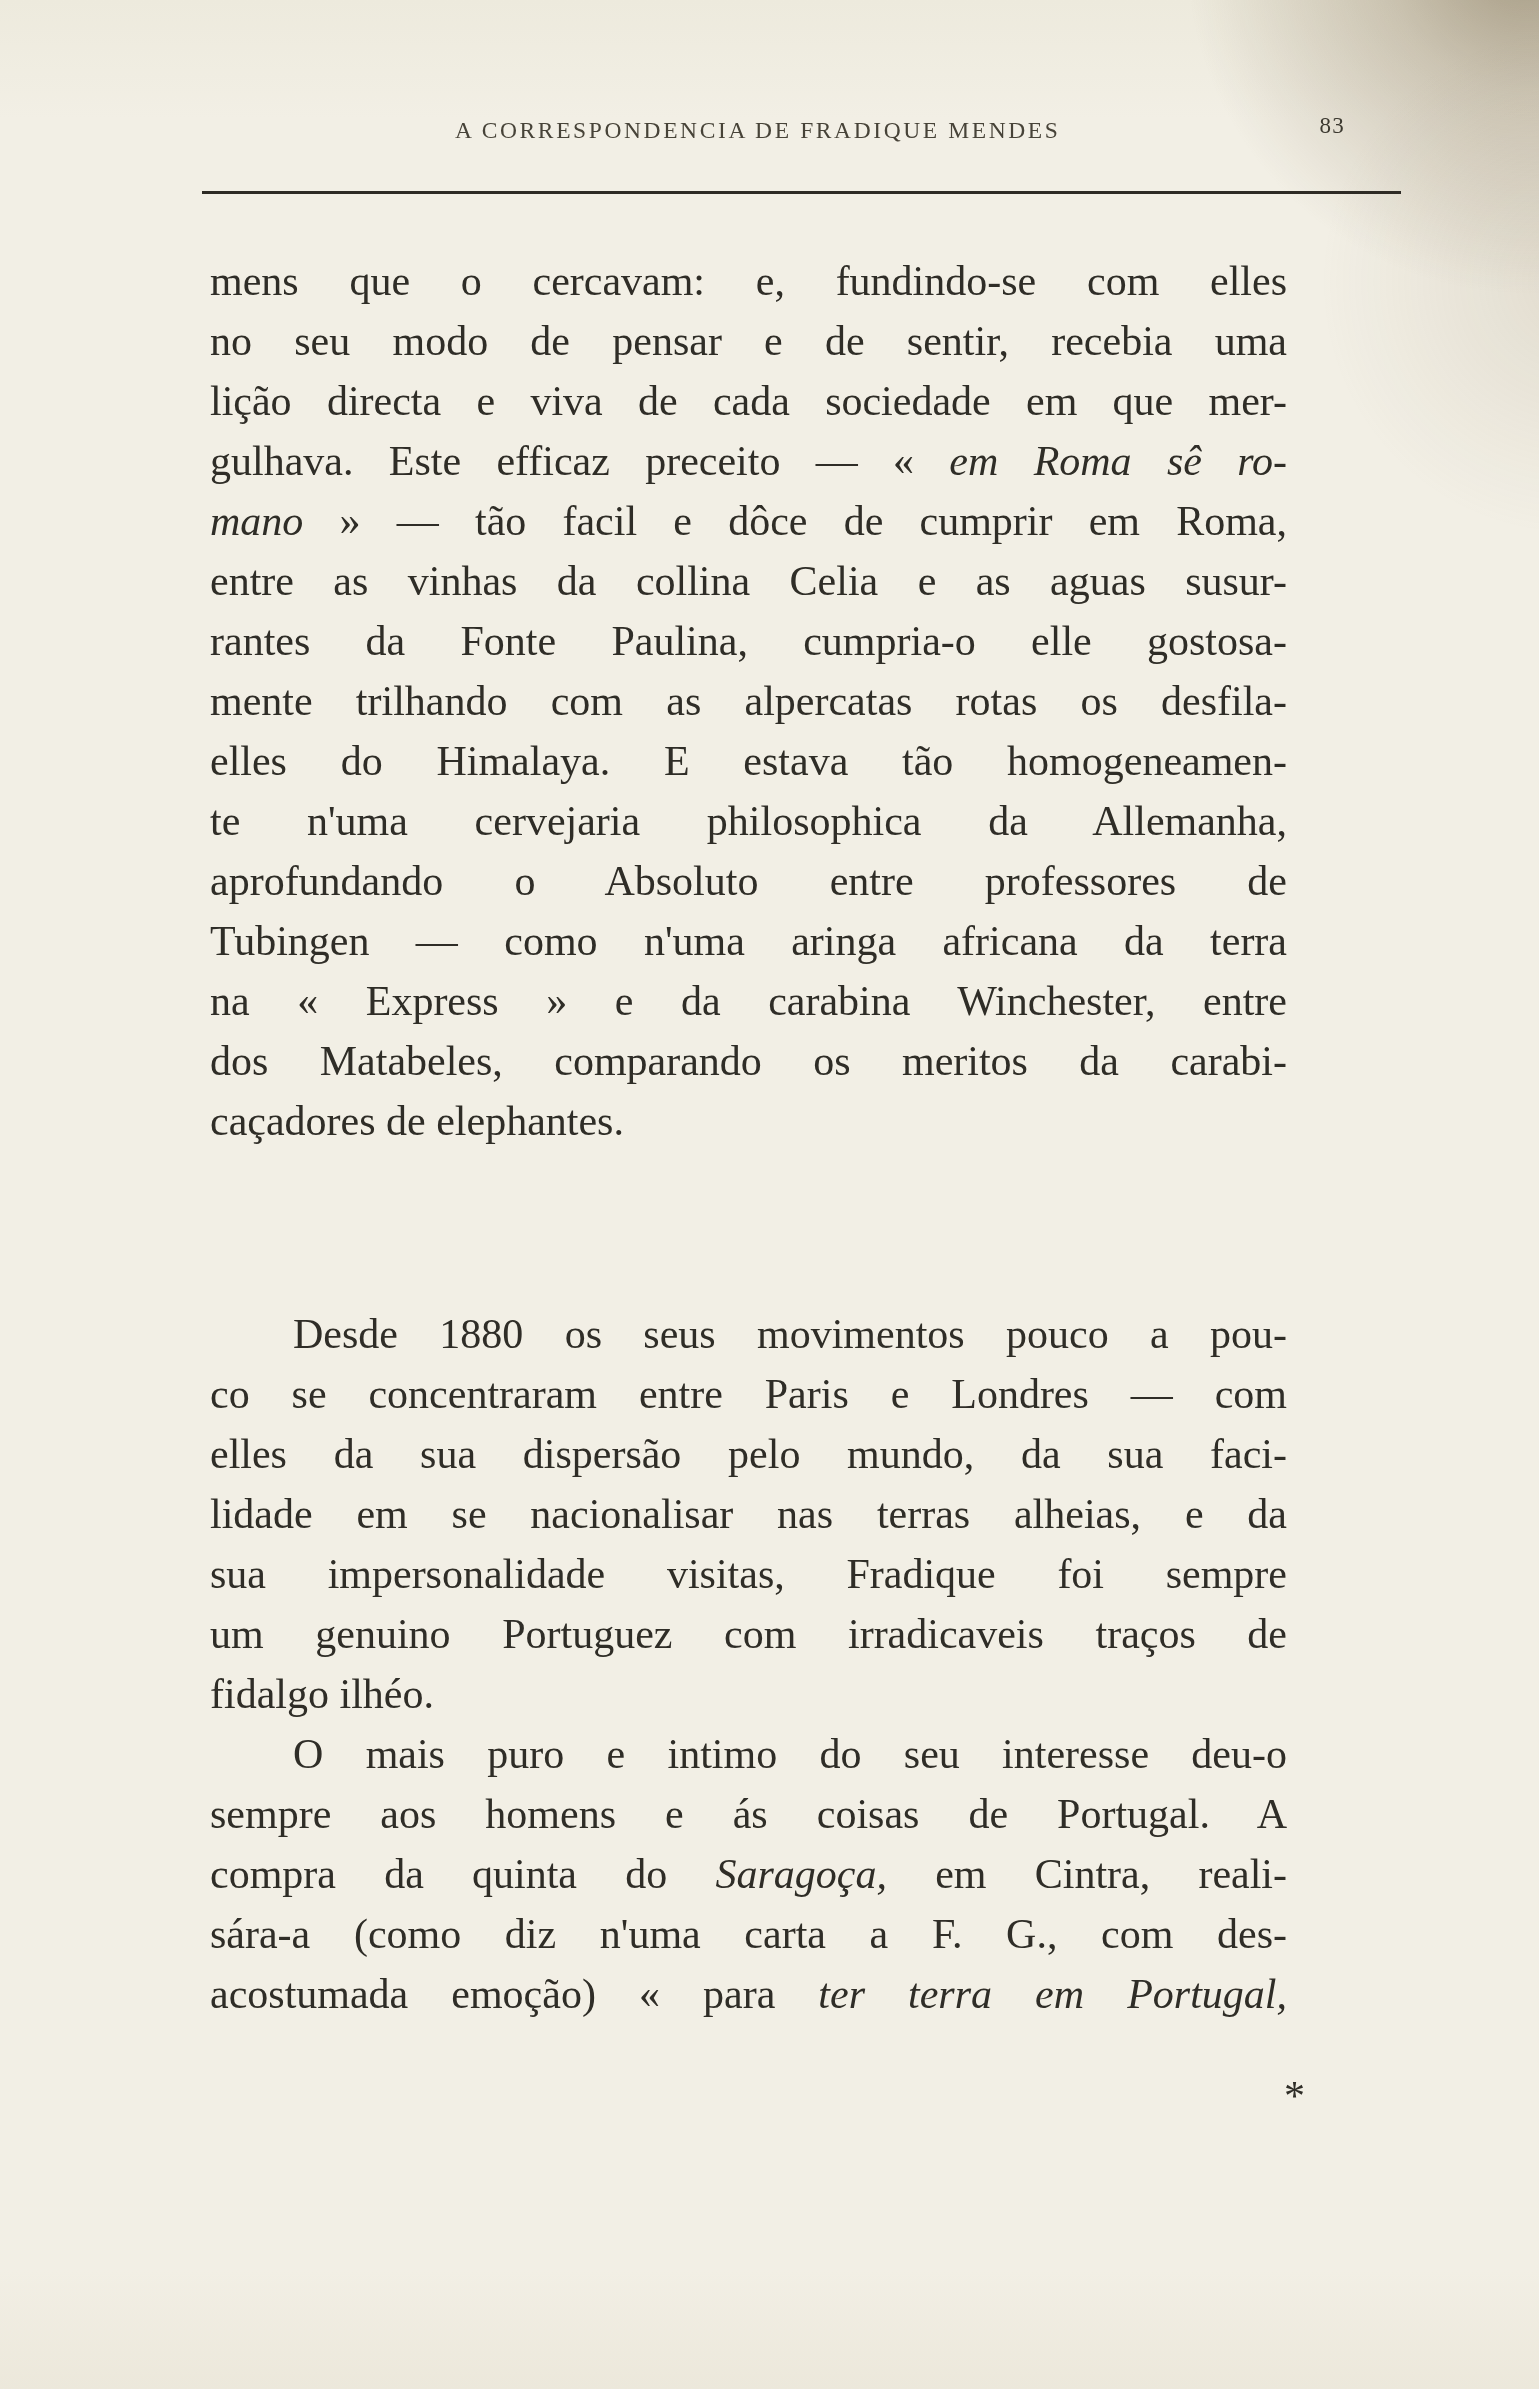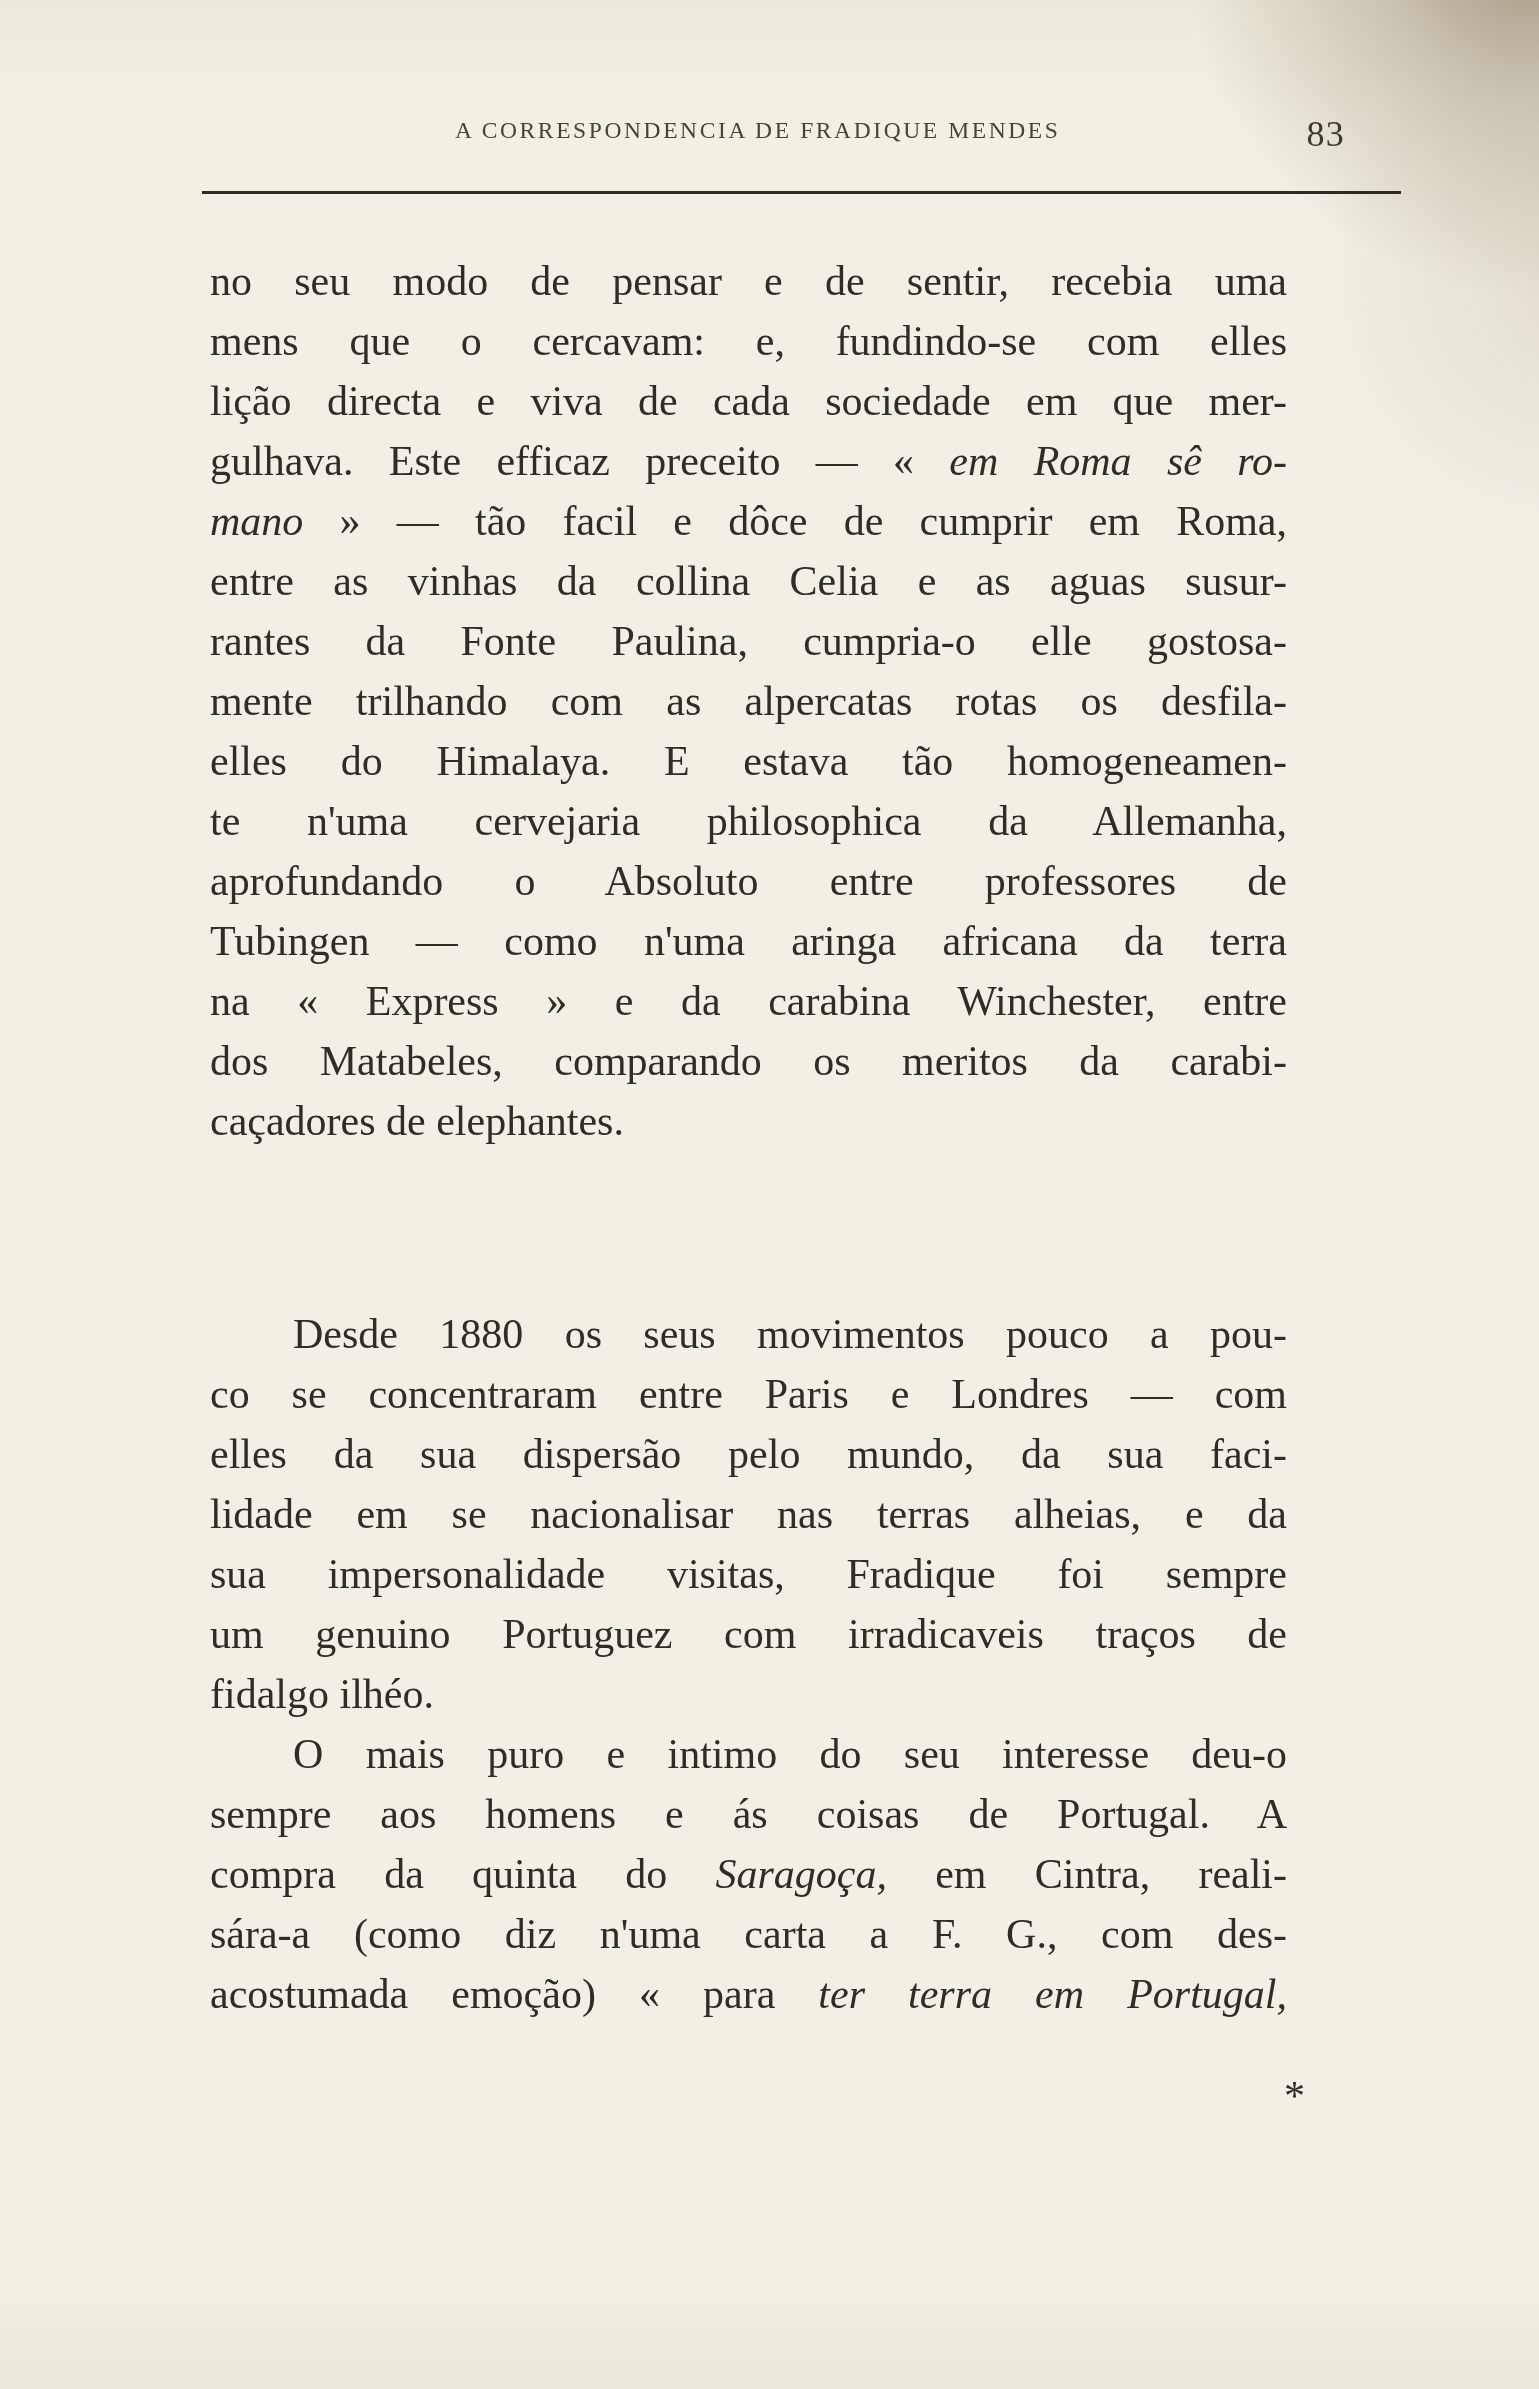--- a/index.html
+++ b/index.html
@@ -36,21 +36,21 @@
     top: 3.5px;
     font-size: 23.5px;
     letter-spacing: 2.6px;
     color: #474338;
     white-space: nowrap;
   }
   .page-number {
     position: absolute;
     right: 22px;
     top: 0;
-    font-size: 36px;
+    font-size: 23px;
     letter-spacing: 1.2px;
     color: #3c3930;
   }
   .rule {
     position: absolute;
     top: 191px;
     left: 168px;
     width: 1199px;
     height: 2.9px;
     background: #2e2b25;
@@ -87,22 +87,22 @@
 <body>
 
 <div class="page">
   <div class="header">
     <span class="running-title">A CORRESPONDENCIA DE FRADIQUE MENDES</span>
     <span class="page-number">83</span>
   </div>
   <div class="rule"></div>
   <div class="text-block" id="text-block">
       <div class="paragraph">
+        <div class="line">mens que o cercavam: e, fundindo-se com elles</div>
         <div class="line">no seu modo de pensar e de sentir, recebia uma</div>
-        <div class="line">mens que o cercavam: e, fundindo-se com elles</div>
         <div class="line">lição directa e viva de cada sociedade em que mer-</div>
         <div class="line">gulhava. Este efficaz preceito — « <em>em Roma sê ro-</em></div>
         <div class="line"><em>mano</em> » — tão facil e dôce de cumprir em Roma,</div>
         <div class="line">entre as vinhas da collina Celia e as aguas susur-</div>
         <div class="line">rantes da Fonte Paulina, cumpria-o elle gostosa-</div>
         <div class="line">mente trilhando com as alpercatas rotas os desfila-</div>
         <div class="line">elles do Himalaya. E estava tão homogeneamen-</div>
         <div class="line">te n'uma cervejaria philosophica da Allemanha,</div>
         <div class="line">aprofundando o Absoluto entre professores de</div>
         <div class="line">Tubingen — como n'uma aringa africana da terra</div>

